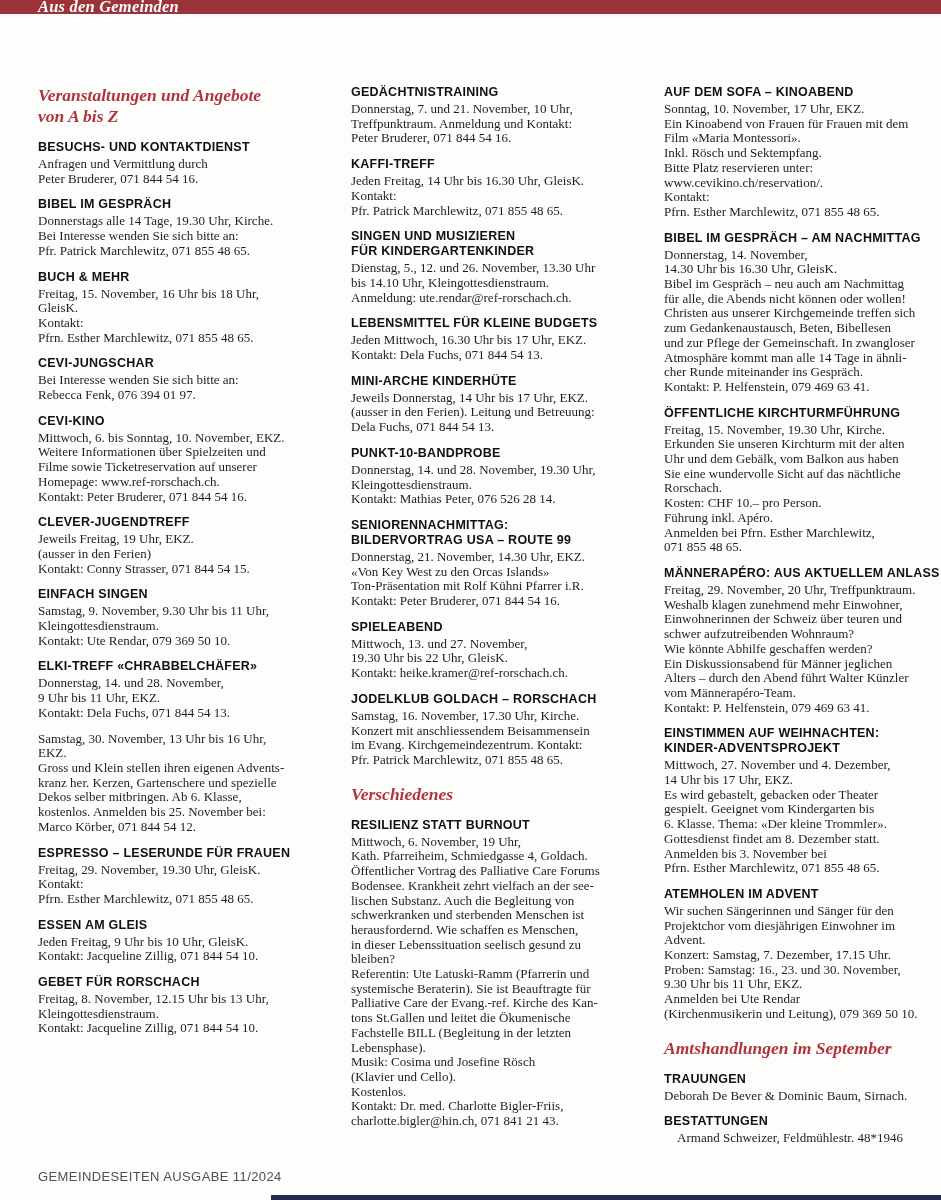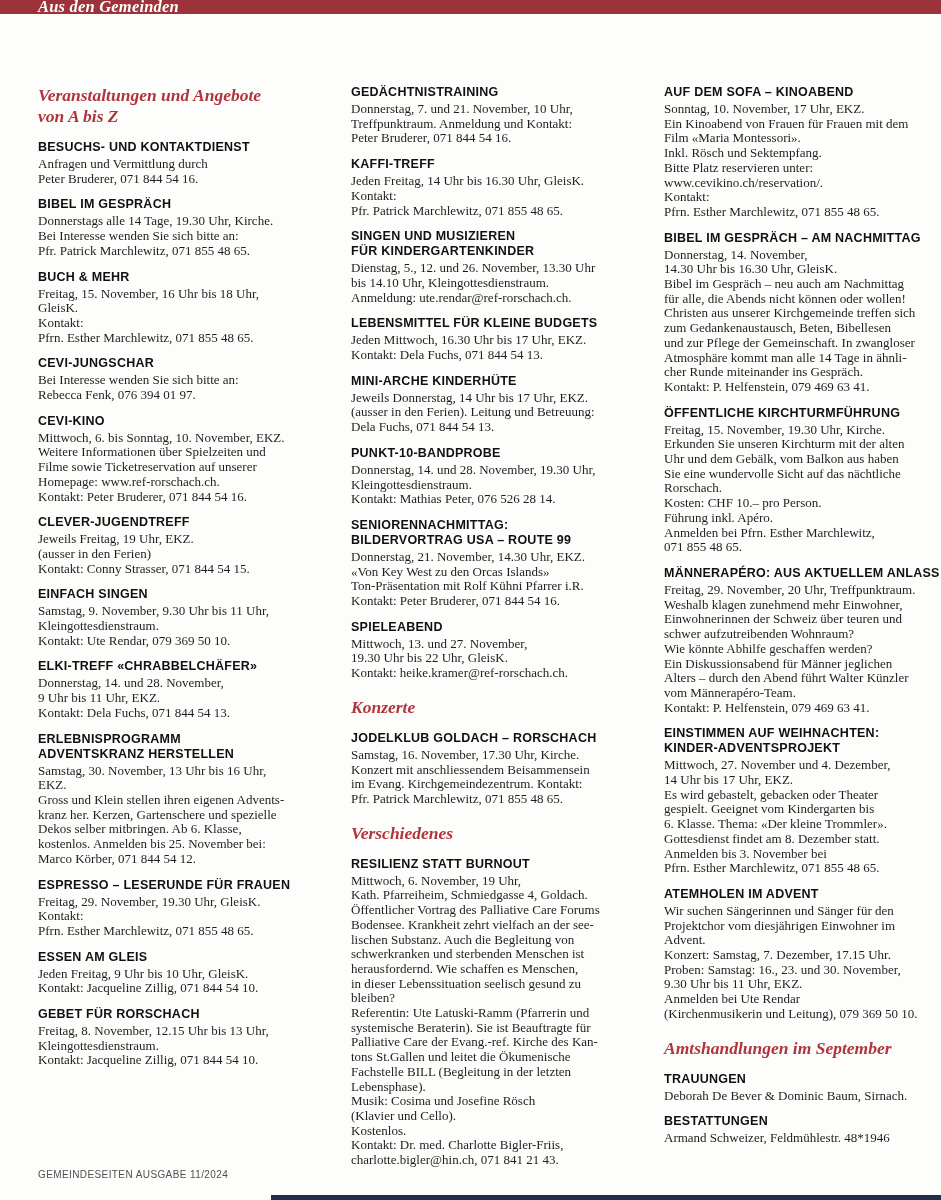--- a/index.html
+++ b/index.html
@@ -58,27 +58,27 @@
     letter-spacing:.25px;
     color:#101010;
     margin-bottom:2px;
   }
   .entry-line{
     font-size:13px;line-height:14.7px;
     white-space:nowrap;
     color:var(--text);
   }
   .entry-line.split{
-    display:flex;justify-content:flex-start;
+    display:flex;justify-content:center;
     width:252px;
   }
   .footer-note{
     position:absolute;left:38px;top:1169px;
     font-family:"Liberation Sans","DejaVu Sans",sans-serif;
-    font-size:10px;letter-spacing:.4px;
+    font-size:13px;letter-spacing:.4px;
     color:var(--footer-text);
   }
   .bottom-rule{
     position:absolute;left:271px;bottom:0;width:670px;height:5px;
     background:var(--bottom-rule);
   }
 </style>
 </head>
 <body>
 
@@ -149,24 +149,20 @@
       </div>
       <div class="entry">
         <div class="entry-title">
           <div>ELKI-TREFF «CHRABBELCHÄFER»</div>
         </div>
         <div class="entry-line">Donnerstag, 14. und 28. November,</div>
         <div class="entry-line">9 Uhr bis 11 Uhr, EKZ.</div>
         <div class="entry-line">Kontakt: Dela Fuchs, 071 844 54 13.</div>
       </div>
       <div class="entry">
-        <div class="entry-title">
-          <div>ERLEBNISPROGRAMM</div>
-          <div>ADVENTSKRANZ HERSTELLEN</div>
-        </div>
         <div class="entry-line">Samstag, 30. November, 13 Uhr bis 16 Uhr,</div>
         <div class="entry-line">EKZ.</div>
         <div class="entry-line">Gross und Klein stellen ihren eigenen Advents-</div>
         <div class="entry-line">kranz her. Kerzen, Gartenschere und spezielle</div>
         <div class="entry-line">Dekos selber mitbringen. Ab 6. Klasse,</div>
         <div class="entry-line">kostenlos. Anmelden bis 25. November bei:</div>
         <div class="entry-line">Marco Körber, 071 844 54 12.</div>
       </div>
       <div class="entry">
         <div class="entry-title">
@@ -252,21 +248,20 @@
         <div class="entry-line">Kontakt: Peter Bruderer, 071 844 54 16.</div>
       </div>
       <div class="entry">
         <div class="entry-title">
           <div>SPIELEABEND</div>
         </div>
         <div class="entry-line">Mittwoch, 13. und 27. November,</div>
         <div class="entry-line">19.30 Uhr bis 22 Uhr, GleisK.</div>
         <div class="entry-line">Kontakt: heike.kramer@ref-rorschach.ch.</div>
       </div>
-      <div class="section-heading">Konzerte</div>
       <div class="entry">
         <div class="entry-title">
           <div>JODELKLUB GOLDACH – RORSCHACH</div>
         </div>
         <div class="entry-line">Samstag, 16. November, 17.30 Uhr, Kirche.</div>
         <div class="entry-line">Konzert mit anschliessendem Beisammensein</div>
         <div class="entry-line">im Evang. Kirchgemeindezentrum. Kontakt:</div>
         <div class="entry-line">Pfr. Patrick Marchlewitz, 071 855 48 65.</div>
       </div>
       <div class="section-heading">Verschiedenes</div>

